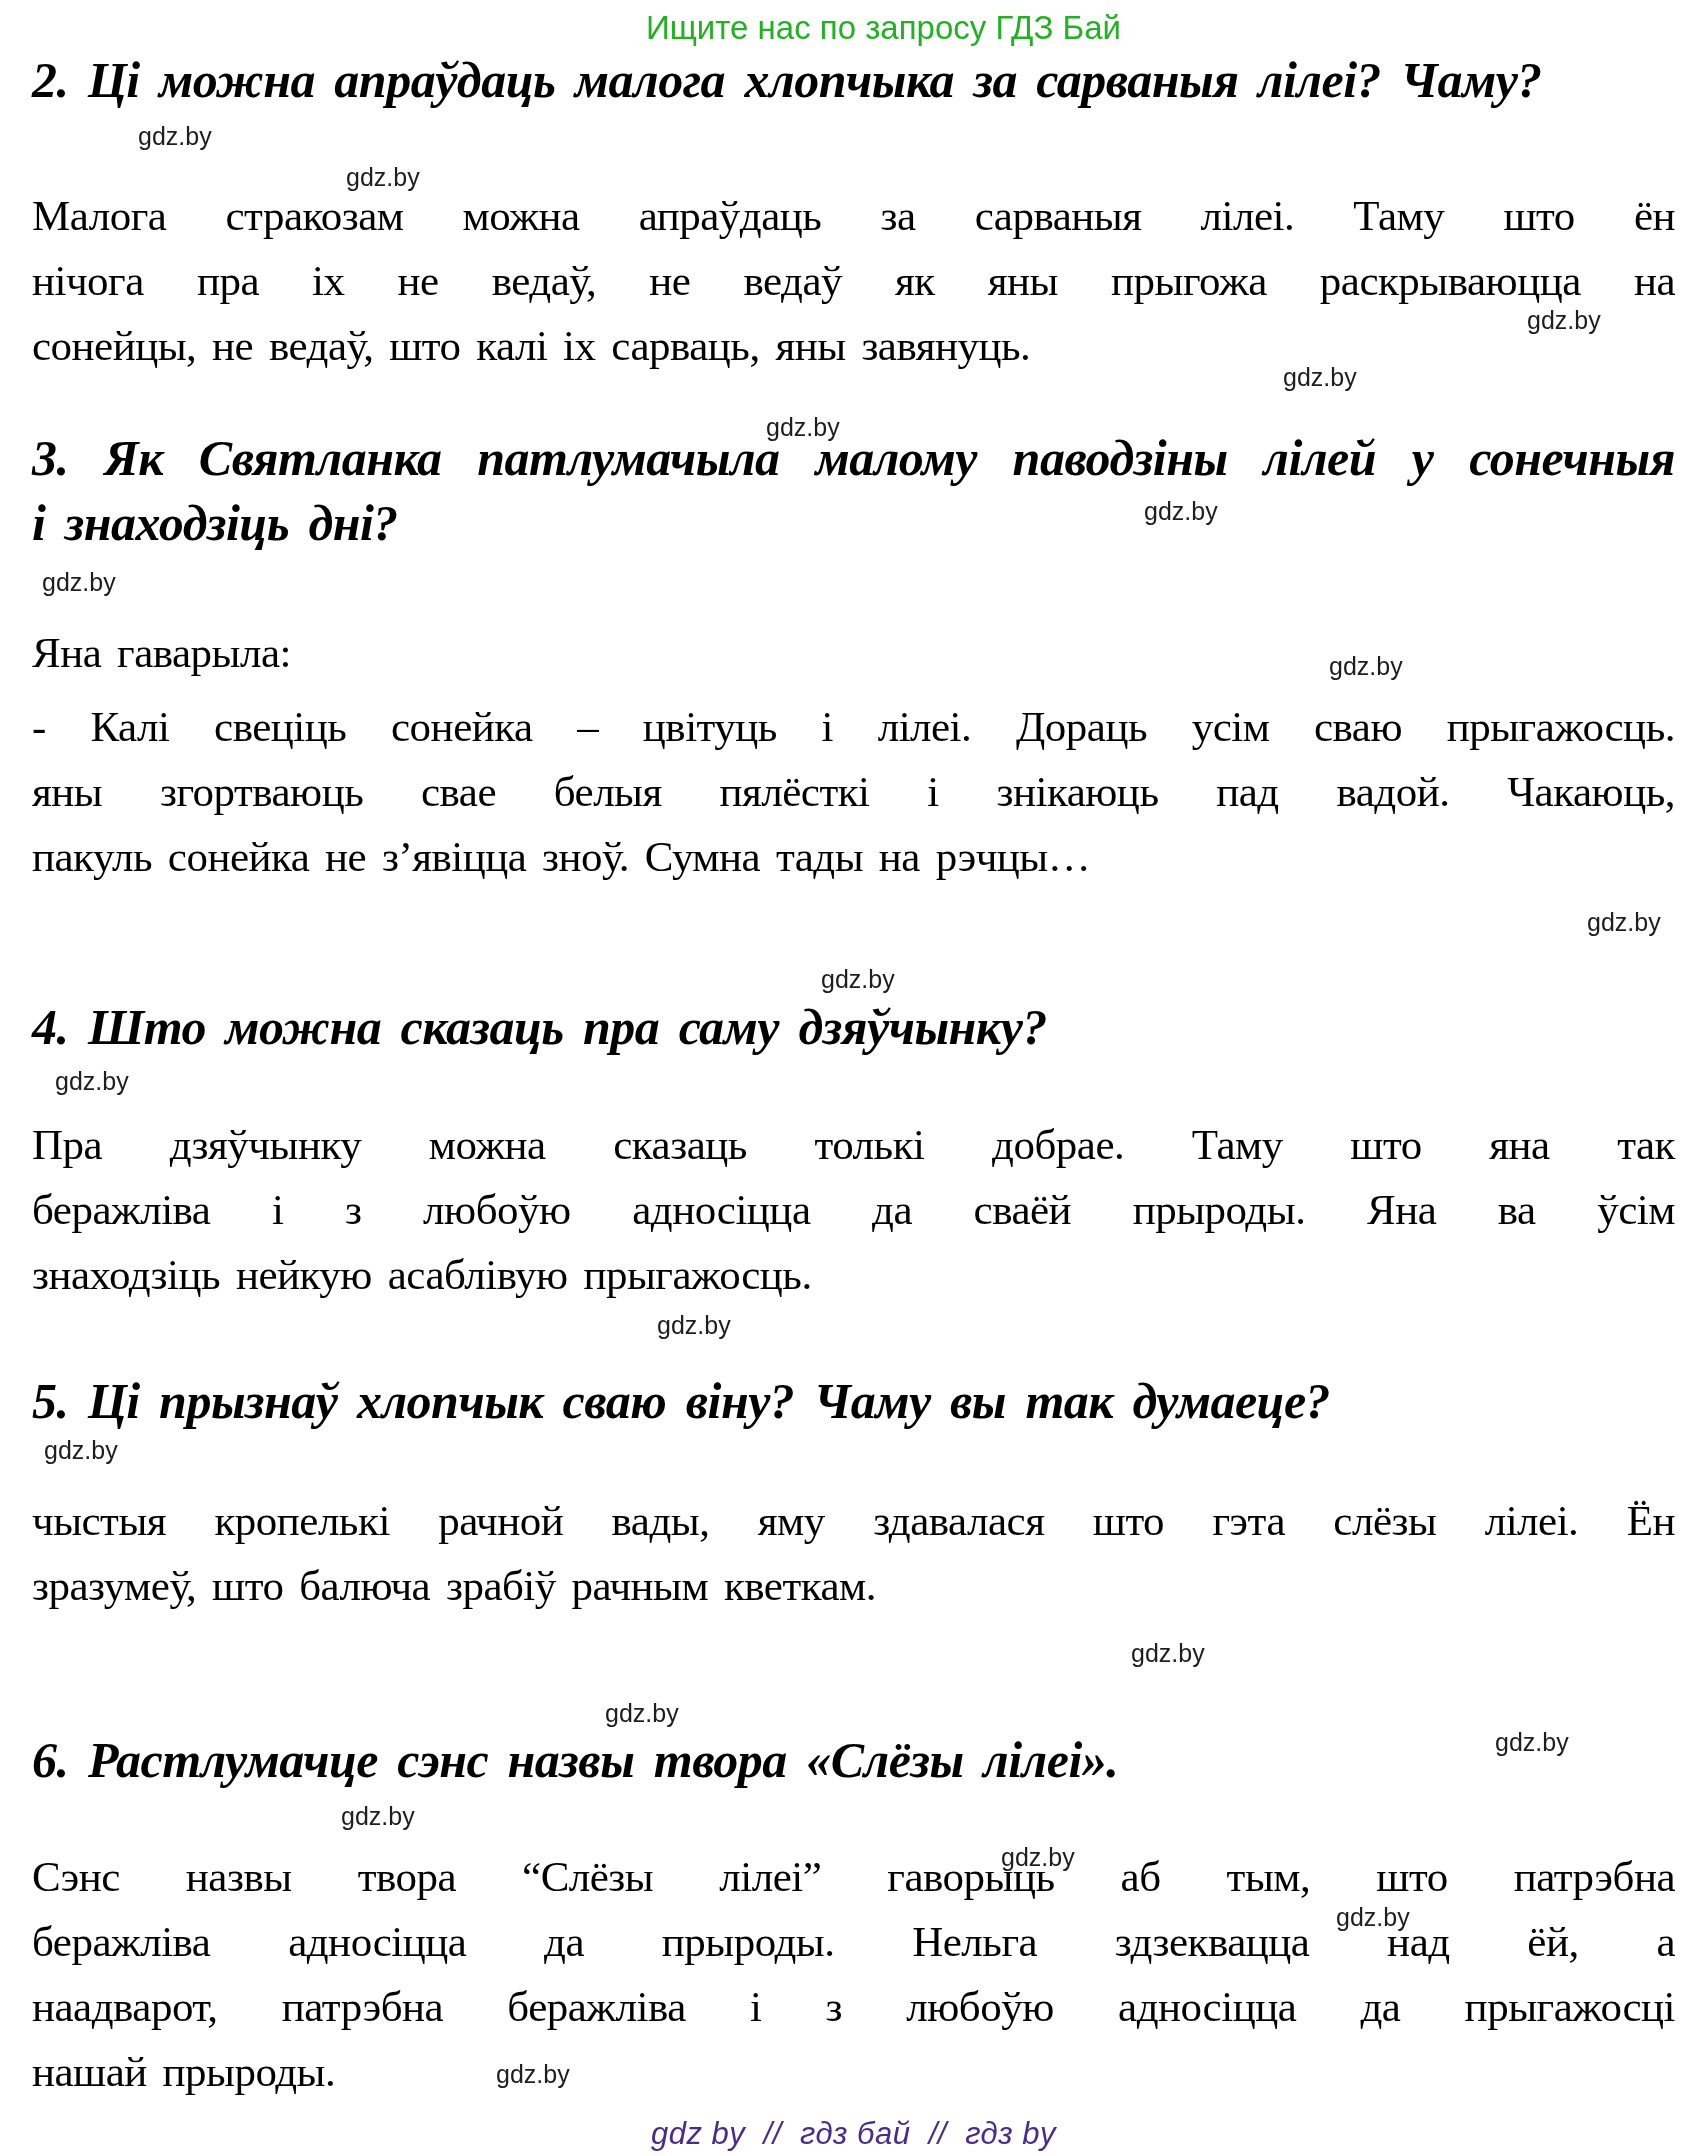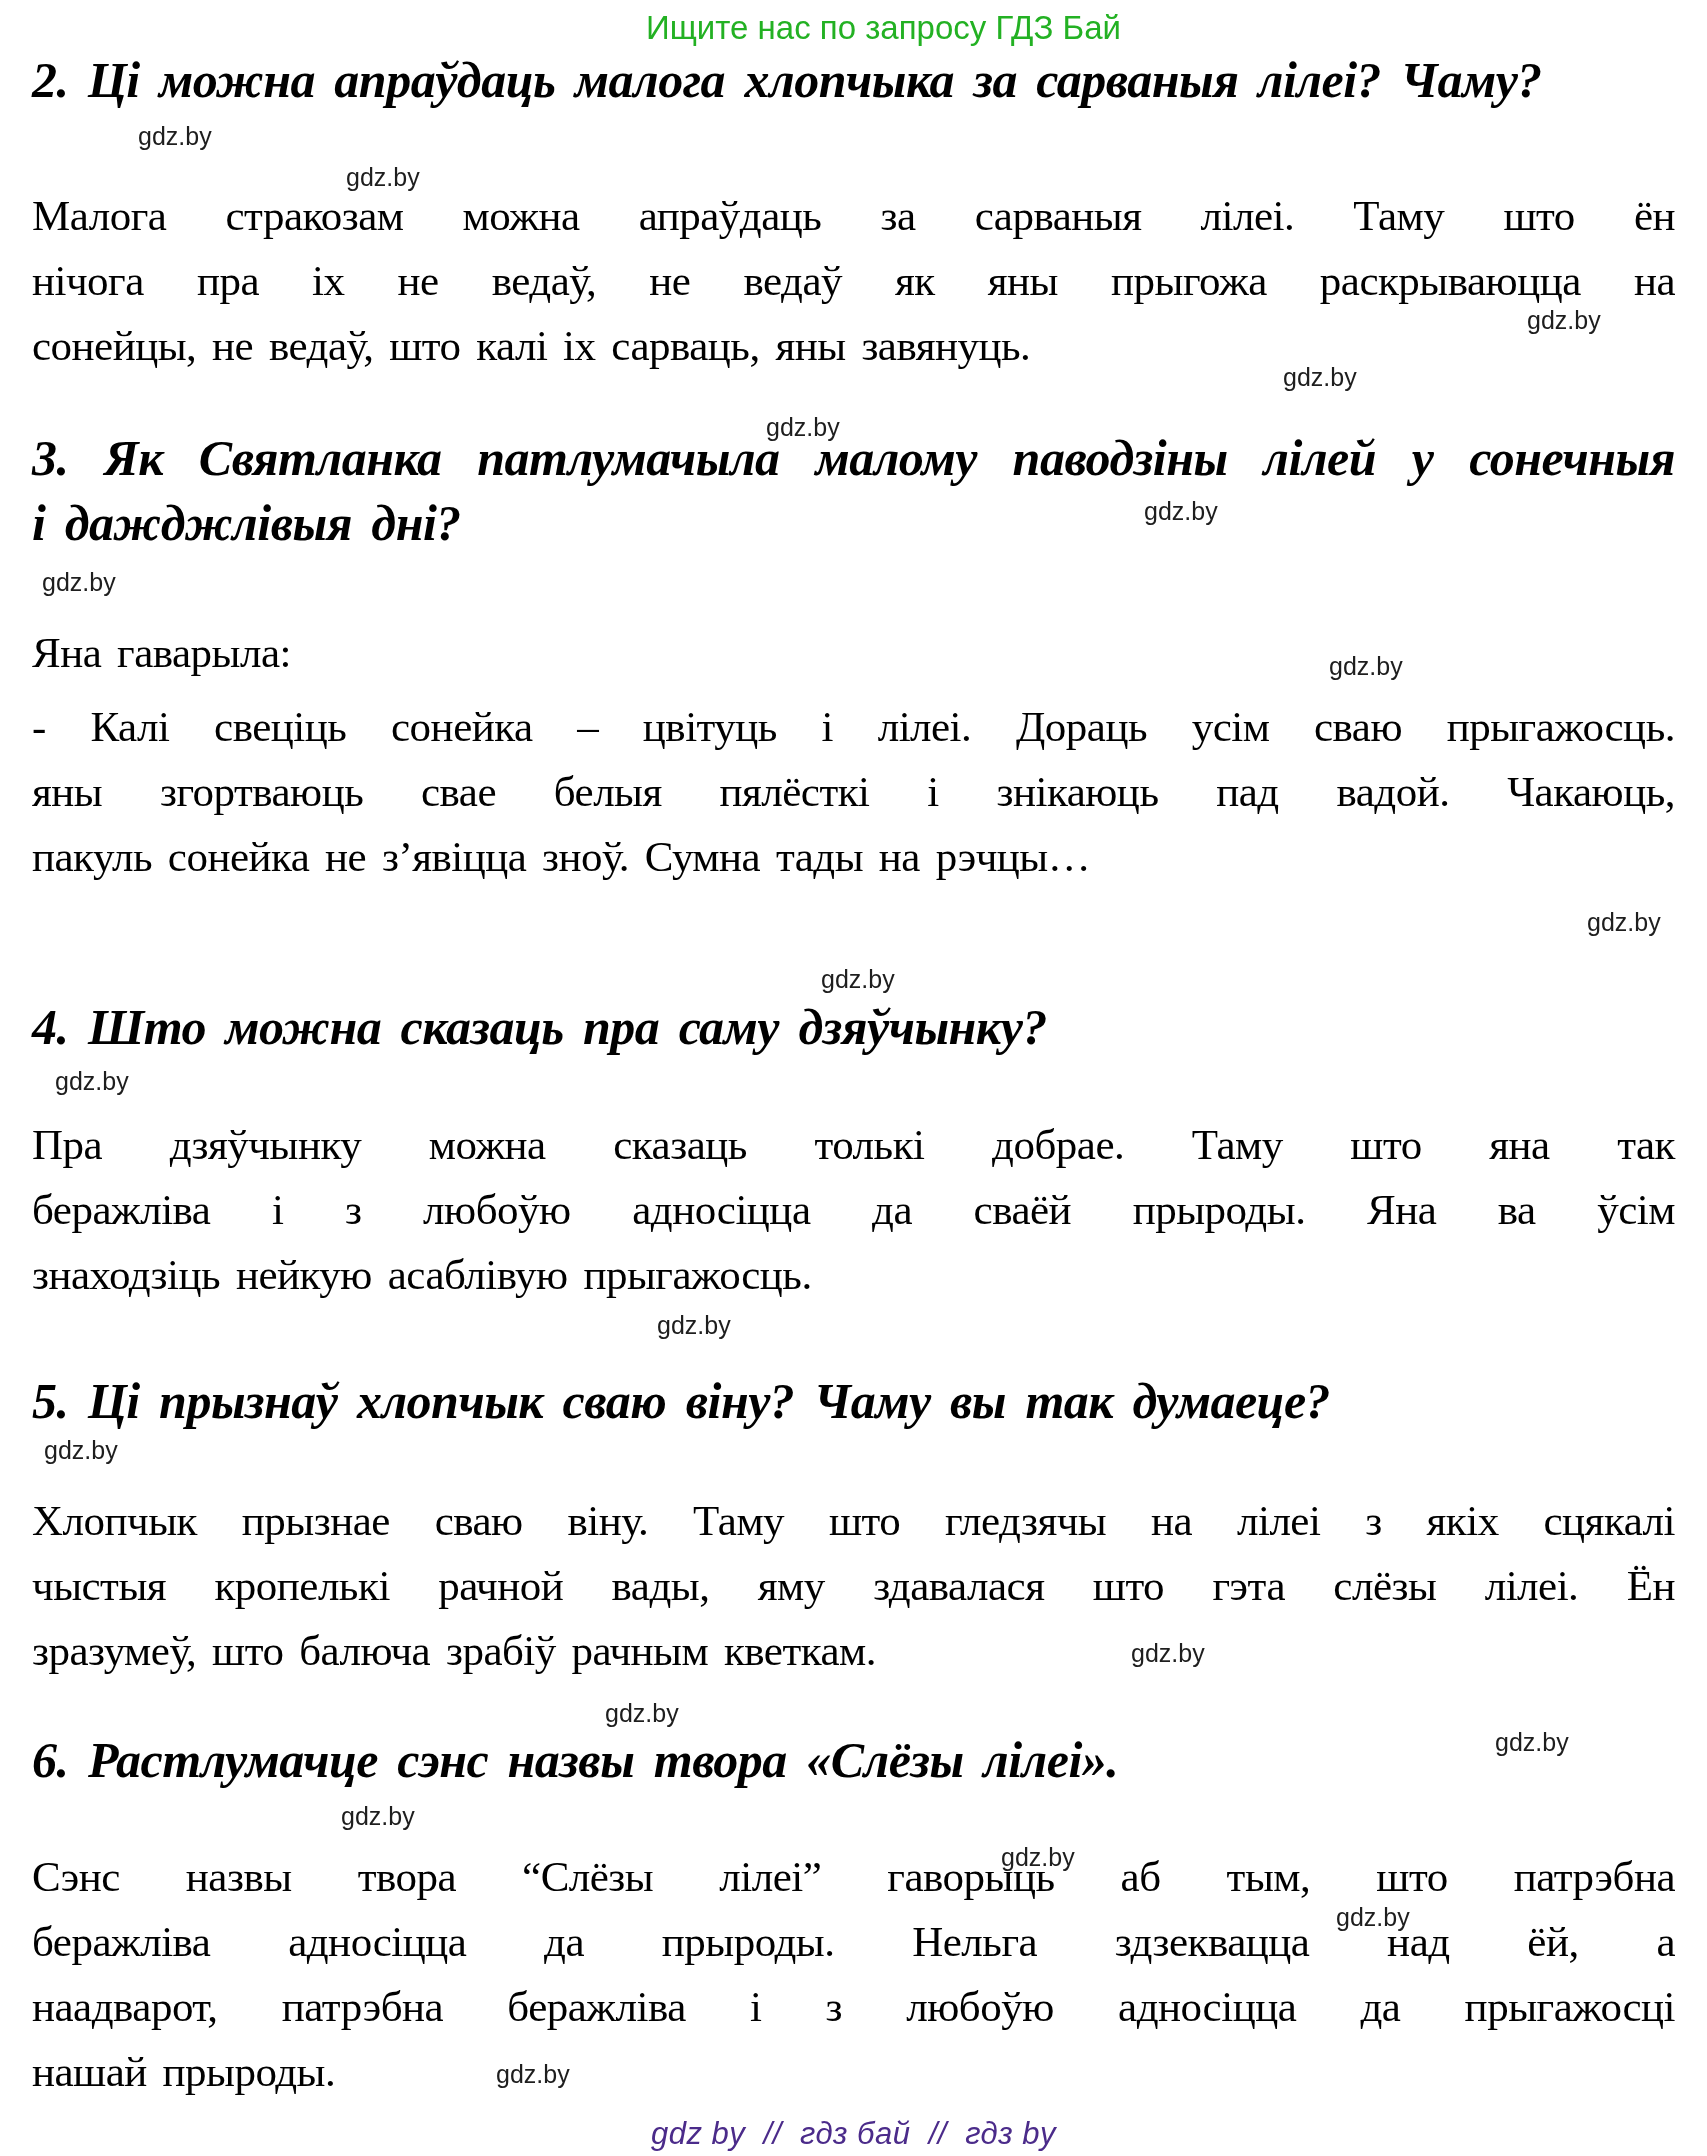--- a/index.html
+++ b/index.html
@@ -57,21 +57,21 @@
       <div class="block q" style="top: 48px;">
         <div class="line">2. Ці можна апраўдаць малога хлопчыка за сарваныя лілеі? Чаму?</div>
       </div>
       <div class="block a" style="top: 183px;">
         <div class="line just">Малога стракозам можна апраўдаць за сарваныя лілеі. Таму што ён</div>
         <div class="line just">нічога пра іх не ведаў, не ведаў як яны прыгожа  раскрываюцца на</div>
         <div class="line">сонейцы, не ведаў, што калі іх сарваць, яны завянуць.</div>
       </div>
       <div class="block q" style="top: 426px;">
         <div class="line just">3. Як Святланка патлумачыла малому паводзіны лілей у сонечныя</div>
-        <div class="line">і дажджлівыя дні?</div>
+        <div class="line">і знаходзіць дні?</div>
       </div>
       <div class="block a" style="top: 620px;">
         <div class="line">Яна гаварыла:</div>
       </div>
       <div class="block a" style="top: 694px;">
         <div class="line just">- Калі свеціць сонейка – цвітуць і лілеі. Дораць усім сваю прыгажосць.</div>
         <div class="line just">яны згортваюць свае белыя пялёсткі і знікаюць пад вадой. Чакаюць,</div>
         <div class="line">пакуль сонейка не з’явіцца зноў. Сумна тады на рэчцы…</div>
       </div>
       <div class="block q" style="top: 995px;">
@@ -79,21 +79,20 @@
       </div>
       <div class="block a" style="top: 1112px;">
         <div class="line just">Пра дзяўчынку можна сказаць толькі добрае. Таму што яна так</div>
         <div class="line just">беражліва і з любоўю адносіцца да сваёй прыроды. Яна ва ўсім</div>
         <div class="line">знаходзіць нейкую асаблівую прыгажосць.</div>
       </div>
       <div class="block q" style="top: 1369px;">
         <div class="line">5. Ці прызнаў хлопчык сваю віну? Чаму вы так думаеце?</div>
       </div>
       <div class="block a" style="top: 1488px;">
-        <div class="line just">Хлопчык прызнае сваю віну. Таму што гледзячы на лілеі з якіх сцякалі</div>
         <div class="line just">чыстыя кропелькі рачной вады, яму здавалася што гэта слёзы лілеі. Ён</div>
         <div class="line">зразумеў, што балюча зрабіў рачным кветкам.</div>
       </div>
       <div class="block q" style="top: 1728px;">
         <div class="line">6. Растлумачце сэнс назвы твора «Слёзы лілеі».</div>
       </div>
       <div class="block a" style="top: 1844px;">
         <div class="line just">Сэнс назвы твора “Слёзы лілеі” гаворыць аб тым, што патрэбна</div>
         <div class="line just">беражліва адносіцца да прыроды. Нельга здзеквацца над ёй, а</div>
         <div class="line just">наадварот, патрэбна беражліва і з любоўю адносіцца да прыгажосці</div>

